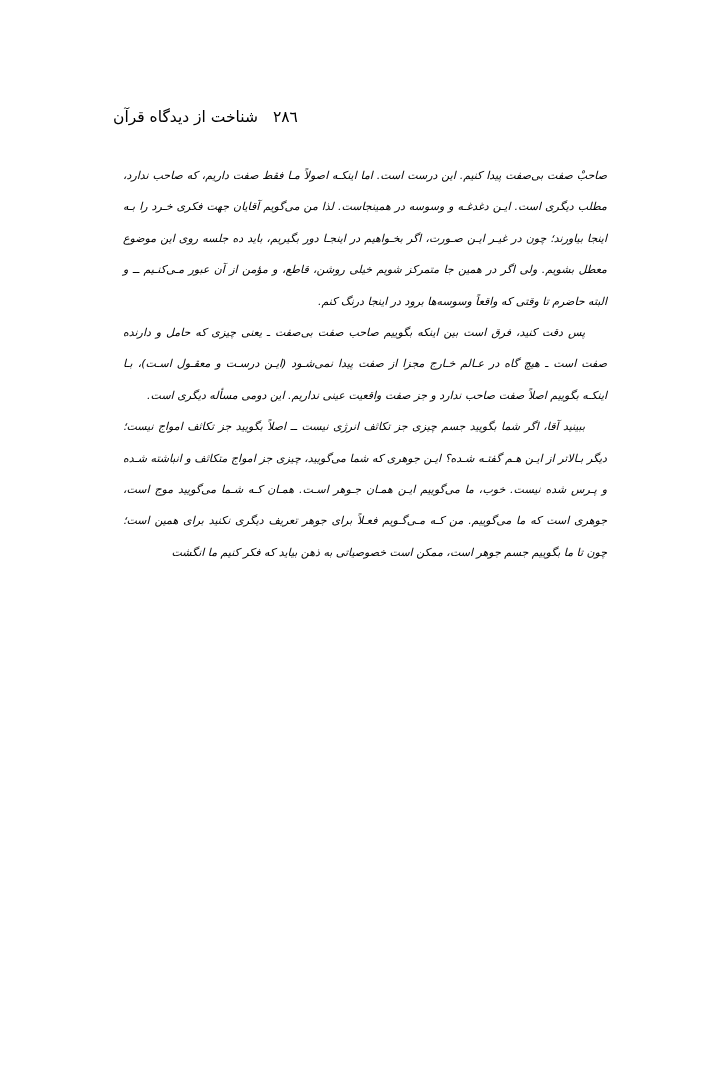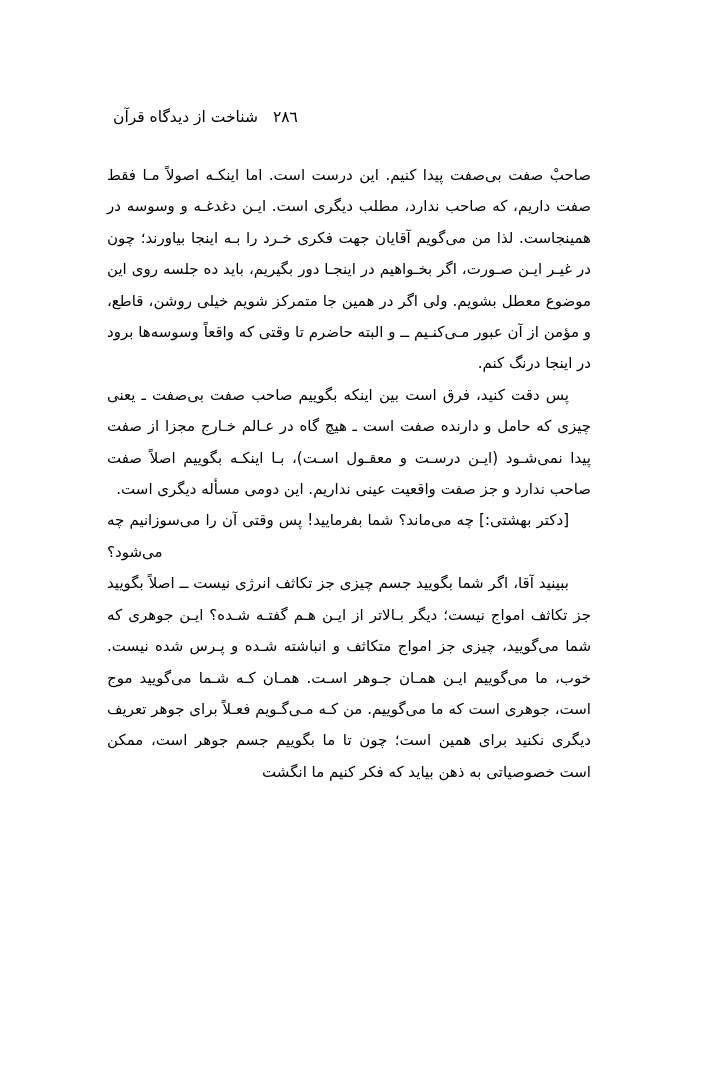--- a/index.html
+++ b/index.html
@@ -34,27 +34,28 @@
   }
   .header .hdr-inner {
     display: inline-block;
   }
   .header .page-num {
     margin-left: 10px;
   }
   .body-text {
     position: absolute;
     top: 160px;
-    right: 117px;
+    right: 101px;
     width: 484px;
     direction: rtl;
     text-align: justify;
     text-justify: inter-word;
-    font-size: 15px;
+    font-size: 11px;
     line-height: 31.4px;
+    font-style: italic;
   }
   .para {
     margin: 0;
     text-align: justify;
     text-align-last: right;
   }
   .para.indent {
     text-indent: 22px;
   }
   
@@ -73,17 +74,16 @@
   <div class="header">
     <span class="hdr-inner">
       <span class="page-num">٢٨٦</span>
       <span class="run-title">شناخت از دیدگاه قرآن</span>
     </span>
   </div>
 
   <div class="body-text">
     <p class="para tail-right">صاحبْ صفت بی‌صفت پیدا کنیم. این درست است. اما اینکـه اصولاً مـا فقط صفت داریم، که صاحب ندارد، مطلب دیگری است. ایـن دغدغـه و وسوسه در همینجاست. لذا من می‌گویم آقایان جهت فکری خـرد را بـه اینجا بیاورند؛ چون در غیـر ایـن صـورت، اگر بخـواهیم در اینجـا دور بگیریم، باید ده جلسه روی این موضوع معطل بشویم. ولی اگر در همین جا متمرکز شویم خیلی روشن، قاطع، و مؤمن از آن عبور مـی‌کنـیم ــ و البته حاضرم تا وقتی که واقعاً وسوسه‌ها برود در اینجا درنگ کنم.</p>
     <p class="para indent tail-right">پس دقت کنید، فرق است بین اینکه بگوییم صاحب صفت بی‌صفت ـ یعنی چیزی که حامل و دارنده صفت است ـ هیچ گاه در عـالم خـارج مجزا از صفت پیدا نمی‌شـود (ایـن درسـت و معقـول اسـت)، بـا اینکـه بگوییم اصلاً صفت صاحب ندارد و جز صفت واقعیت عینی نداریم. این دومی مسأله دیگری است.</p>
-    <p class="para indent tail-left">[دکتر بهشتی:] چه می‌ماند؟ شما بفرمایید! پس وقتی آن را می‌سوزانیم چه می‌شود؟</p>
     <p class="para indent tail-right">ببینید آقا، اگر شما بگویید جسم چیزی جز تکاثف انرژی نیست ــ اصلاً بگویید جز تکاثف امواج نیست؛ دیگر بـالاتر از ایـن هـم گفتـه شـده؟ ایـن جوهری که شما می‌گویید، چیزی جز امواج متکاثف و انباشته شـده و پـرس شده نیست. خوب، ما می‌گوییم ایـن همـان جـوهر اسـت. همـان کـه شـما می‌گویید موج است، جوهری است که ما می‌گوییم. من کـه مـی‌گـویم فعـلاً برای جوهر تعریف دیگری نکنید برای همین است؛ چون تا ما بگوییم جسم جوهر است، ممکن است خصوصیاتی به ذهن بیاید که فکر کنیم ما انگشت</p>
   </div>
 
 </div>
 
 </body></html>

